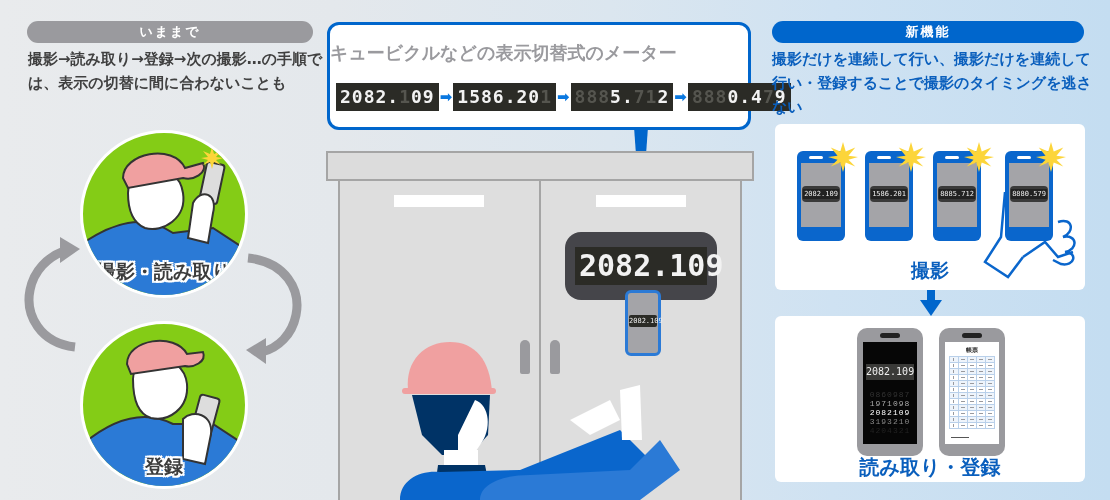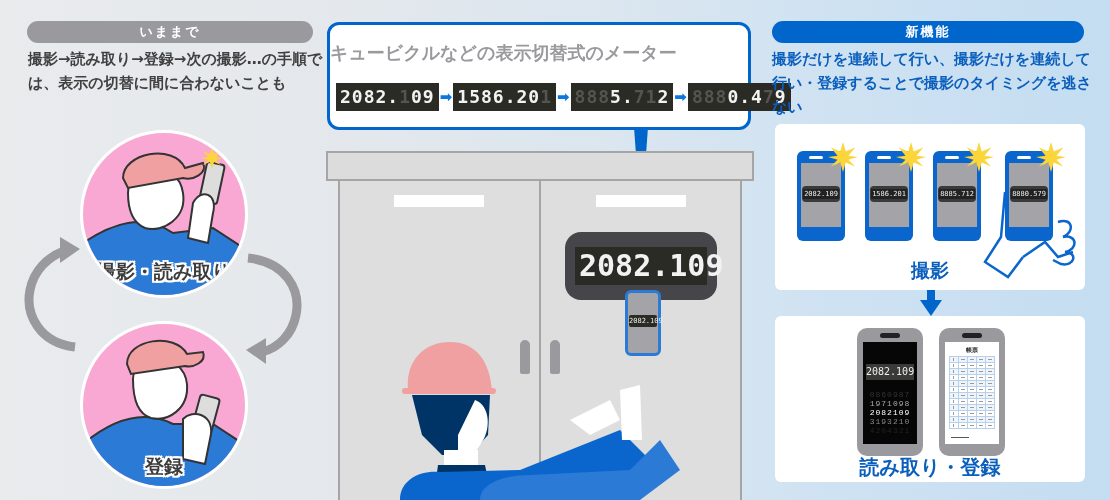--- a/index.html
+++ b/index.html
@@ -21,21 +21,21 @@
   .pill-new { left: 772px; top: 21px; width: 312px; background: #0066cc; }
 
   .desc {
     position: absolute; font-weight: bold; font-size: 15px; line-height: 24px;
   }
   .desc-old { left: 28px; top: 47px; width: 300px; color: #404040; }
   .desc-new { left: 772px; top: 47px; width: 320px; color: #0a5fbd; }
 
   .circle {
     position: absolute; width: 168px; height: 168px; border-radius: 50%;
-    background: #f9a8d4; border: 3px solid #fff; overflow: hidden;
+    background: #84cc16; border: 3px solid #fff; overflow: hidden;
   }
   .circle-top { left: 80px; top: 130px; }
   .circle-bot { left: 80px; top: 321px; }
   .circle-label {
     position: absolute; left: 0; right: 0; text-align: center;
     font-weight: bold; font-size: 19px; color: #3c3c3c;
     text-shadow: -2px -2px 0 #fff, 2px -2px 0 #fff, -2px 2px 0 #fff, 2px 2px 0 #fff,
                  0 2px 0 #fff, 0 -2px 0 #fff, 2px 0 0 #fff, -2px 0 0 #fff;
   }
 

